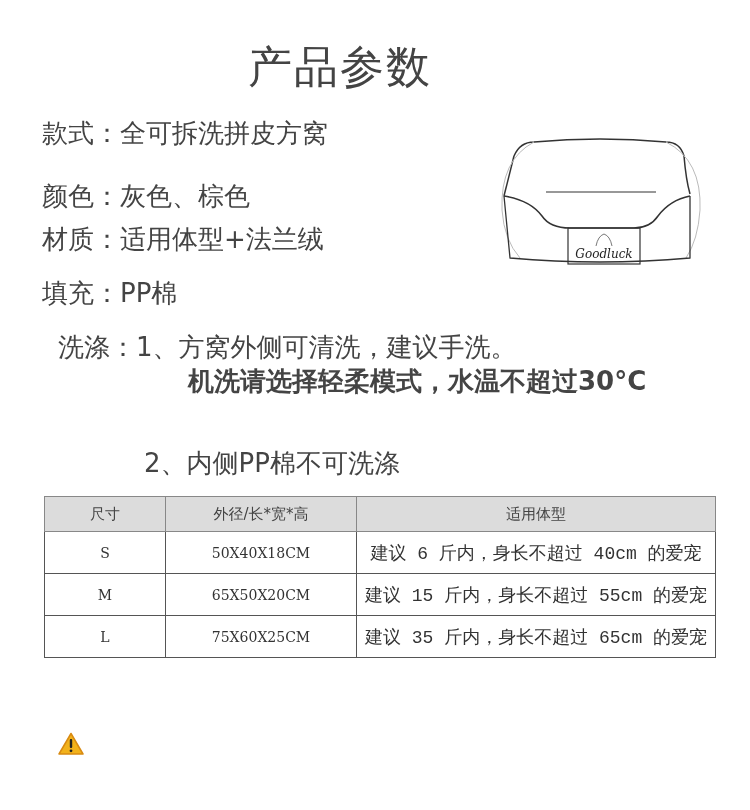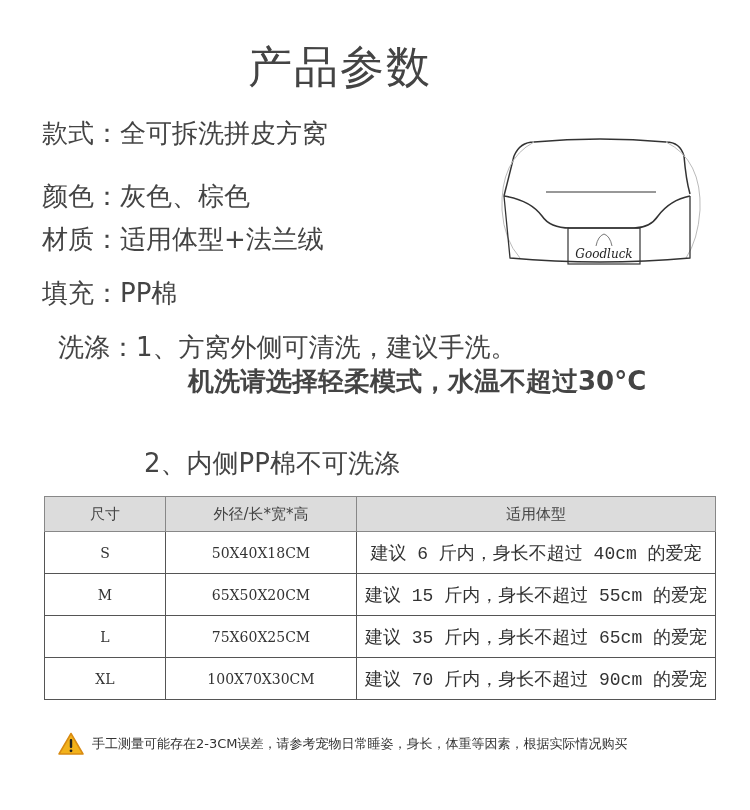--- a/index.html
+++ b/index.html
@@ -78,28 +78,22 @@
     <tr>
       <td>M</td>
       <td>65X50X20CM</td>
       <td class="fit">建议 15 斤内，身长不超过 55cm 的爱宠</td>
     </tr>
     <tr>
       <td>L</td>
       <td>75X60X25CM</td>
       <td class="fit">建议 35 斤内，身长不超过 65cm 的爱宠</td>
     </tr>
-    <tr>
-      <td>XL</td>
-      <td>100X70X30CM</td>
-      <td class="fit">建议 70 斤内，身长不超过 90cm 的爱宠</td>
-    </tr>
   </tbody>
 </table>
 
 <div class="notice">
   <svg width="26" height="24" viewBox="0 0 26 24">
     <path d="M13 1.5 L25 22 L1 22 Z" fill="#f2b21b" stroke="#d88a12" stroke-width="1.5" stroke-linejoin="round"></path>
     <rect x="11.8" y="7" width="2.4" height="9" rx="1" fill="#222"></rect>
     <circle cx="13" cy="18.8" r="1.4" fill="#222"></circle>
   </svg>
-  <span class="txt">手工测量可能存在2-3CM误差，请参考宠物日常睡姿，身长，体重等因素，根据实际情况购买</span>
 </div>
 
 </body></html>

